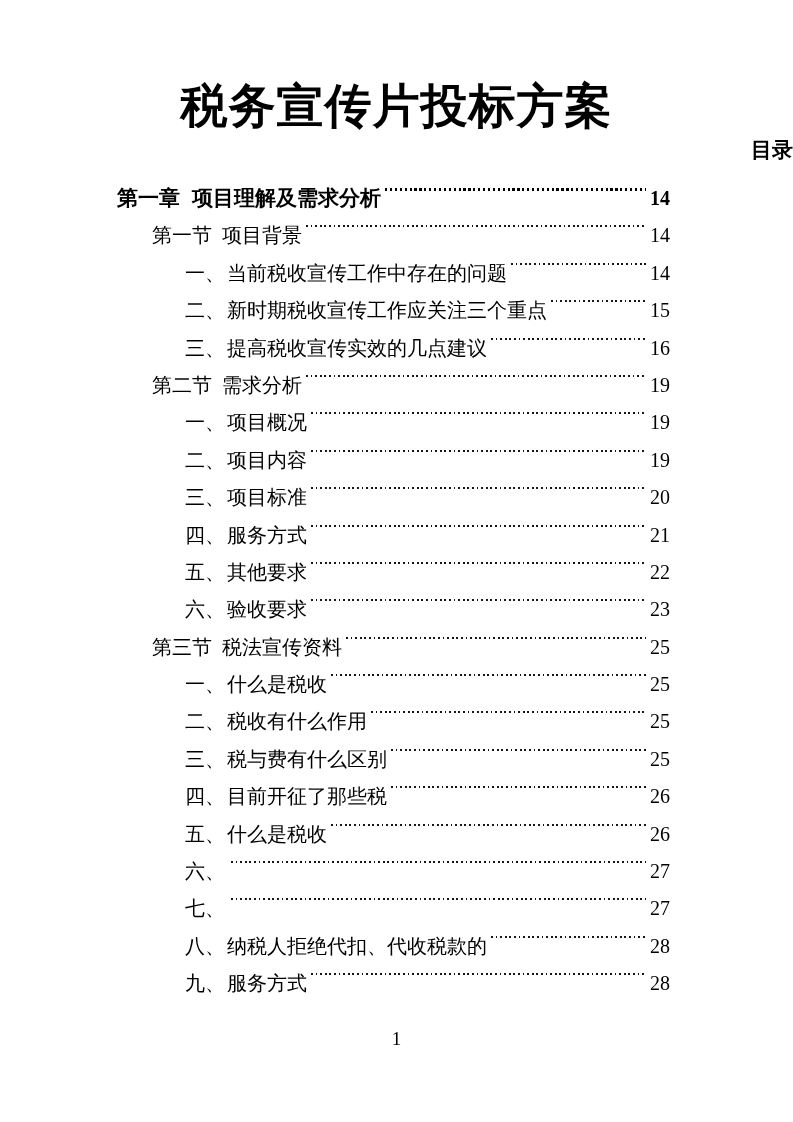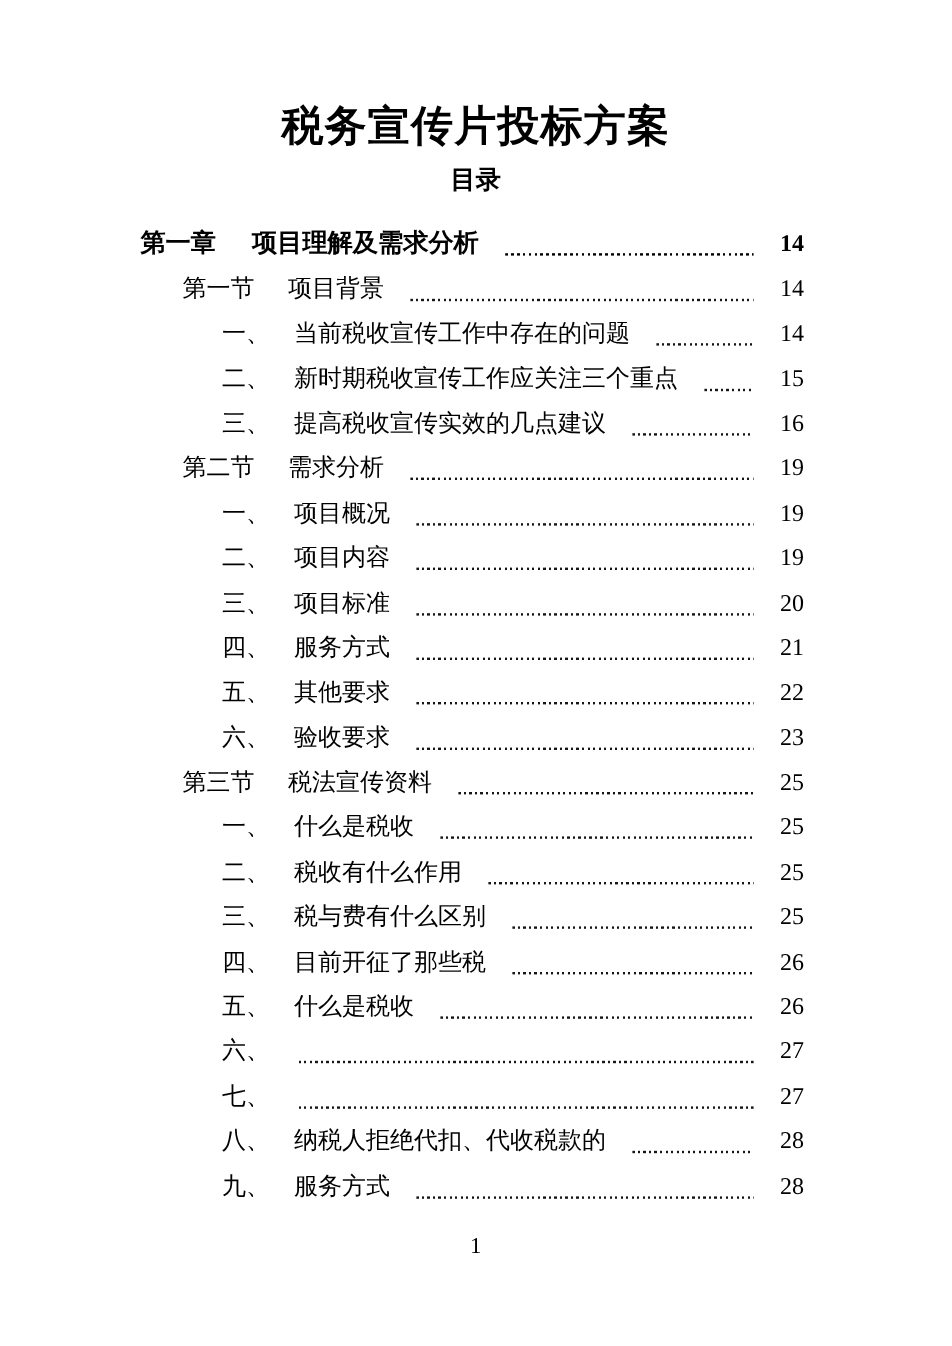--- a/index.html
+++ b/index.html
@@ -15,44 +15,43 @@
     background: #ffffff;
     box-sizing: border-box;
     padding-top: 85px;
     color: #000000;
     font-family: "Liberation Serif", "DejaVu Serif", serif;
     overflow: hidden;
   }
   .doc-title {
     margin: 0;
     text-align: center;
-    font-size: 35px;
+    font-size: 47px;
     font-weight: bold;
     line-height: 42px;
     letter-spacing: 1px;
   }
   .toc-heading {
     margin: 8px 0 0 0;
-    text-align: center;
+    text-align: right;
     font-size: 21px;
     font-weight: bold;
     line-height: 30px;
   }
   .toc {
     margin: 11px 123px 0 117px;
   }
   .toc-row {
     display: flex;
-    align-items: flex-end;
+    align-items: flex-start;
     height: 37.4px;
     box-sizing: border-box;
     padding-top: 12px;
     font-size: 20px;
     font-weight: normal;
-    gap: 18px;
   }
   .toc-row > span {
     line-height: 1;
     white-space: nowrap;
   }
   .level-chapter {
     font-size: 21px;
     font-weight: bold;
   }
   .level-section { padding-left: 35px; }

